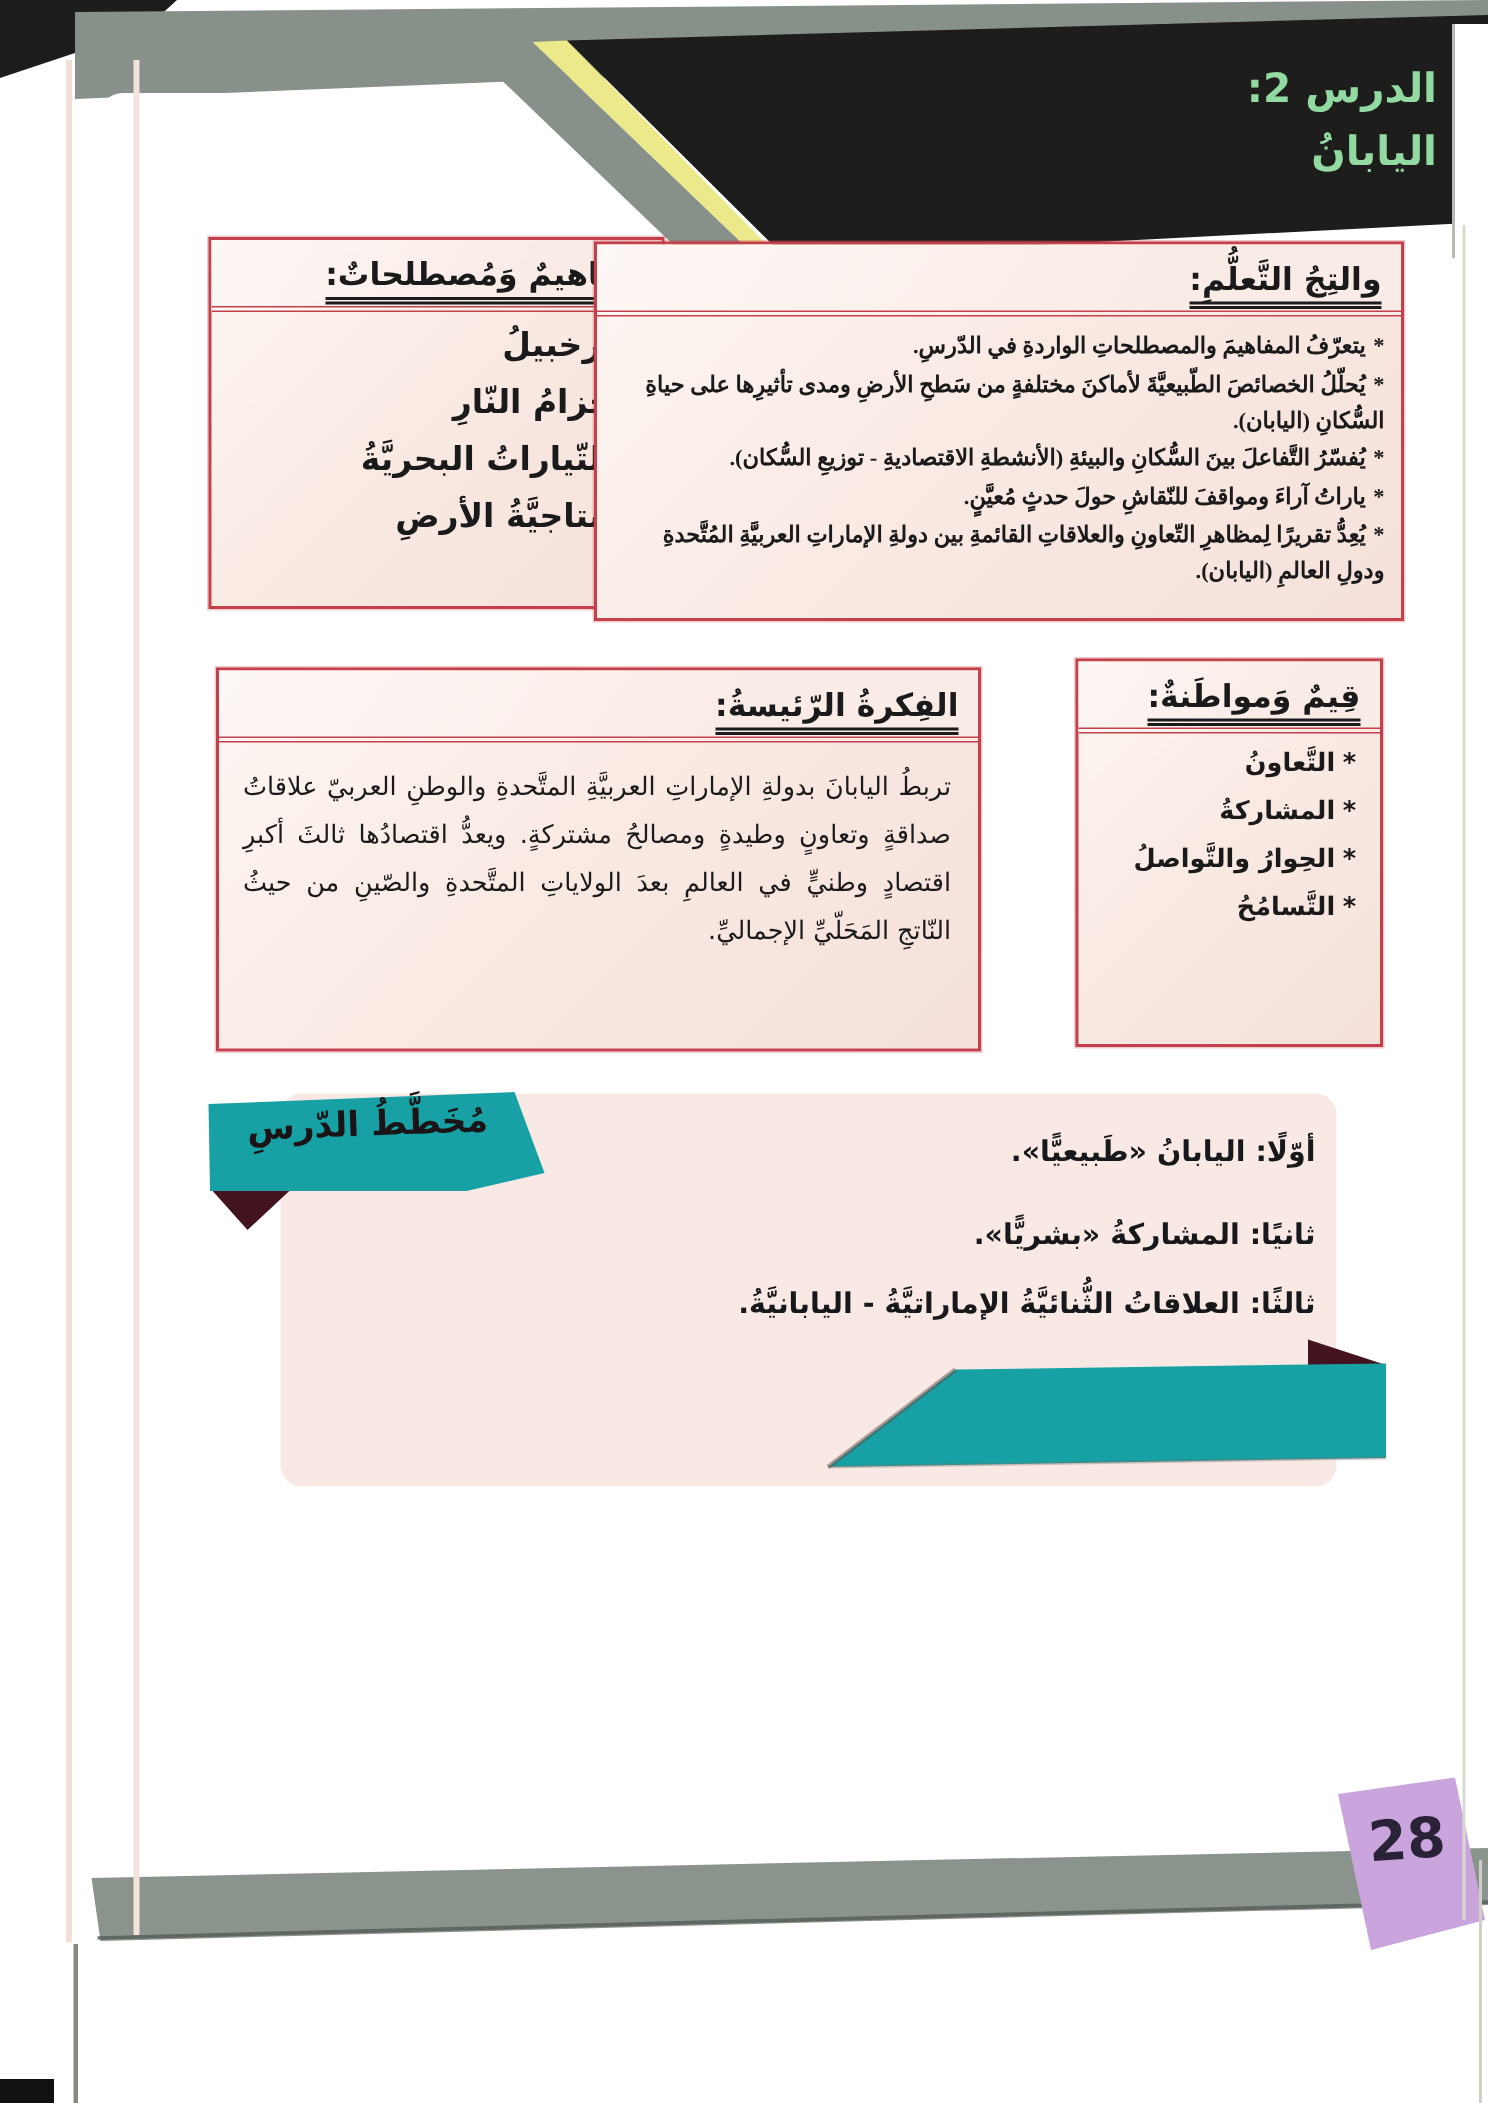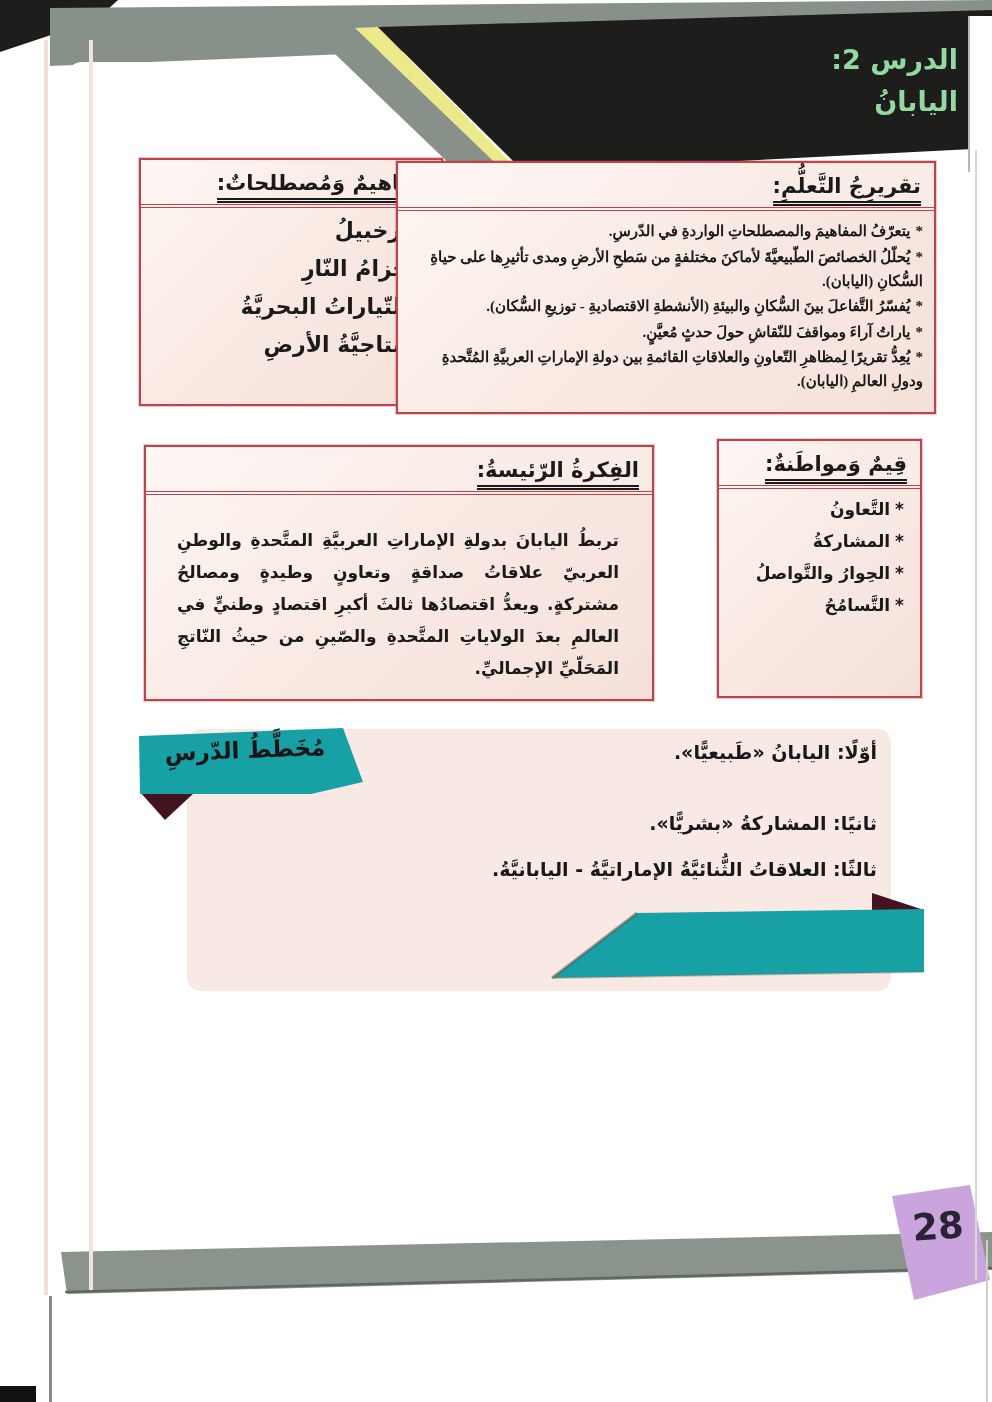--- a/index.html
+++ b/index.html
@@ -35,22 +35,22 @@
   }
   .pbox-title .u{border-bottom:5px double #1b1b1b;padding-bottom:3px;}
   .plist{list-style:none;margin:0;padding:10px 16px 8px 8px;}
   .plist li{font-weight:bold;text-align:right;direction:rtl;}
   .star{padding-left:5px;font-weight:bold;}
   .concepts .plist li{font-size:22px;margin:0 0 13px;}
   .values .plist li{font-size:17px;margin:0 0 12px;}
   .outcomes .plist{padding:7px 11px 6px 8px;font-family:Liberation Serif, serif;}
   .outcomes .plist li{font-size:15px;line-height:1.62;margin:1px 0;}
   .mainidea p{
-    margin:17px;padding:13px 16px 10px 14px;direction:rtl;text-align:justify;
-    font-weight:bold;font-size:17px;line-height:1.88;
+    margin:2px;padding:13px 16px 10px 14px;direction:rtl;text-align:justify;
+    font-weight:normal;font-size:17px;line-height:1.88;
   }
 
   
   .panel{
     position:absolute;left:187px;top:729px;width:704px;height:262px;
     background:#f8e9e4;border-radius:14px;
   }
   .outline-item{
     position:absolute;right:14px;direction:rtl;text-align:right;
     font-weight:bold;font-size:19px;color:#17181a;white-space:nowrap;
@@ -93,21 +93,21 @@
     <ul class="plist">
       <li><span class="star">*</span><span>أرخبيلُ</span></li>
       <li><span class="star">*</span><span>حزامُ النّارِ</span></li>
       <li><span class="star">*</span><span>التّياراتُ البحريَّةُ</span></li>
       <li><span class="star">*</span><span>إنتاجيَّةُ الأرضِ</span></li>
     </ul>
   </div>
 
   <div class="pbox outcomes" style="left:396px;top:161px;width:540px;height:253px;">
     <div class="pbox-title">
-      <span class="u">تقريرِجُ التَّعلُّمِ:</span>
+      <span class="u">والتِجُ التَّعلُّمِ:</span>
     </div>
     <ul class="plist">
       <li><span class="star">*</span><span>يتعرّفُ المفاهيمَ والمصطلحاتِ الواردةِ في الدّرسِ.</span></li>
       <li><span class="star">*</span><span>يُحلّلُ الخصائصَ الطّبيعيَّةَ لأماكنَ مختلفةٍ من سَطحِ الأرضِ ومدى تأثيرِها على حياةِ السُّكانِ (اليابان).</span></li>
       <li><span class="star">*</span><span>يُفسّرُ التَّفاعلَ بينَ السُّكانِ والبيئةِ (الأنشطةِ الاقتصاديةِ - توزيعِ السُّكان).</span></li>
       <li><span class="star">*</span><span>ياراتُ آراءَ ومواقفَ للنّقاشِ حولَ حدثٍ مُعيَّنٍ.</span></li>
       <li><span class="star">*</span><span>يُعِدُّ تقريرًا لِمظاهرِ التّعاونِ والعلاقاتِ القائمةِ بين دولةِ الإماراتِ العربيَّةِ المُتَّحدةِ ودولِ العالمِ (اليابان).</span></li>
     </ul>
   </div>
 
@@ -124,21 +124,21 @@
     </div>
     <ul class="plist">
       <li><span class="star">*</span><span>التَّعاونُ</span></li>
       <li><span class="star">*</span><span>المشاركةُ</span></li>
       <li><span class="star">*</span><span>الحِوارُ والتَّواصلُ</span></li>
       <li><span class="star">*</span><span>التَّسامُحُ</span></li>
     </ul>
   </div>
 
   <div class="panel">
-    <div class="outline-item" style="top:12px;">أوّلًا: اليابانُ «طَبيعيًّا».</div>
+    <div class="outline-item" style="top:28px;">أوّلًا: اليابانُ «طَبيعيًّا».</div>
     <div class="outline-item" style="top:83px;">ثانيًا: المشاركةُ «بشريًّا».</div>
     <div class="outline-item" style="top:129px;">ثالثًا: العلاقاتُ الثُّنائيَّةُ الإماراتيَّةُ - اليابانيَّةُ.</div>
   </div>
 
   <svg class="abs" style="left:131px;top:724px" width="246" height="104" viewBox="0 0 246 104">
     <polygon points="9,68 64,68 34,96" fill="#431420"></polygon>
     <polygon points="8,12 212,4 232,58 180,70 9,70" fill="#17a1a5"></polygon>
   </svg>
   <div class="banner-text">مُخَطَّطُ الدّرسِ</div>
 

